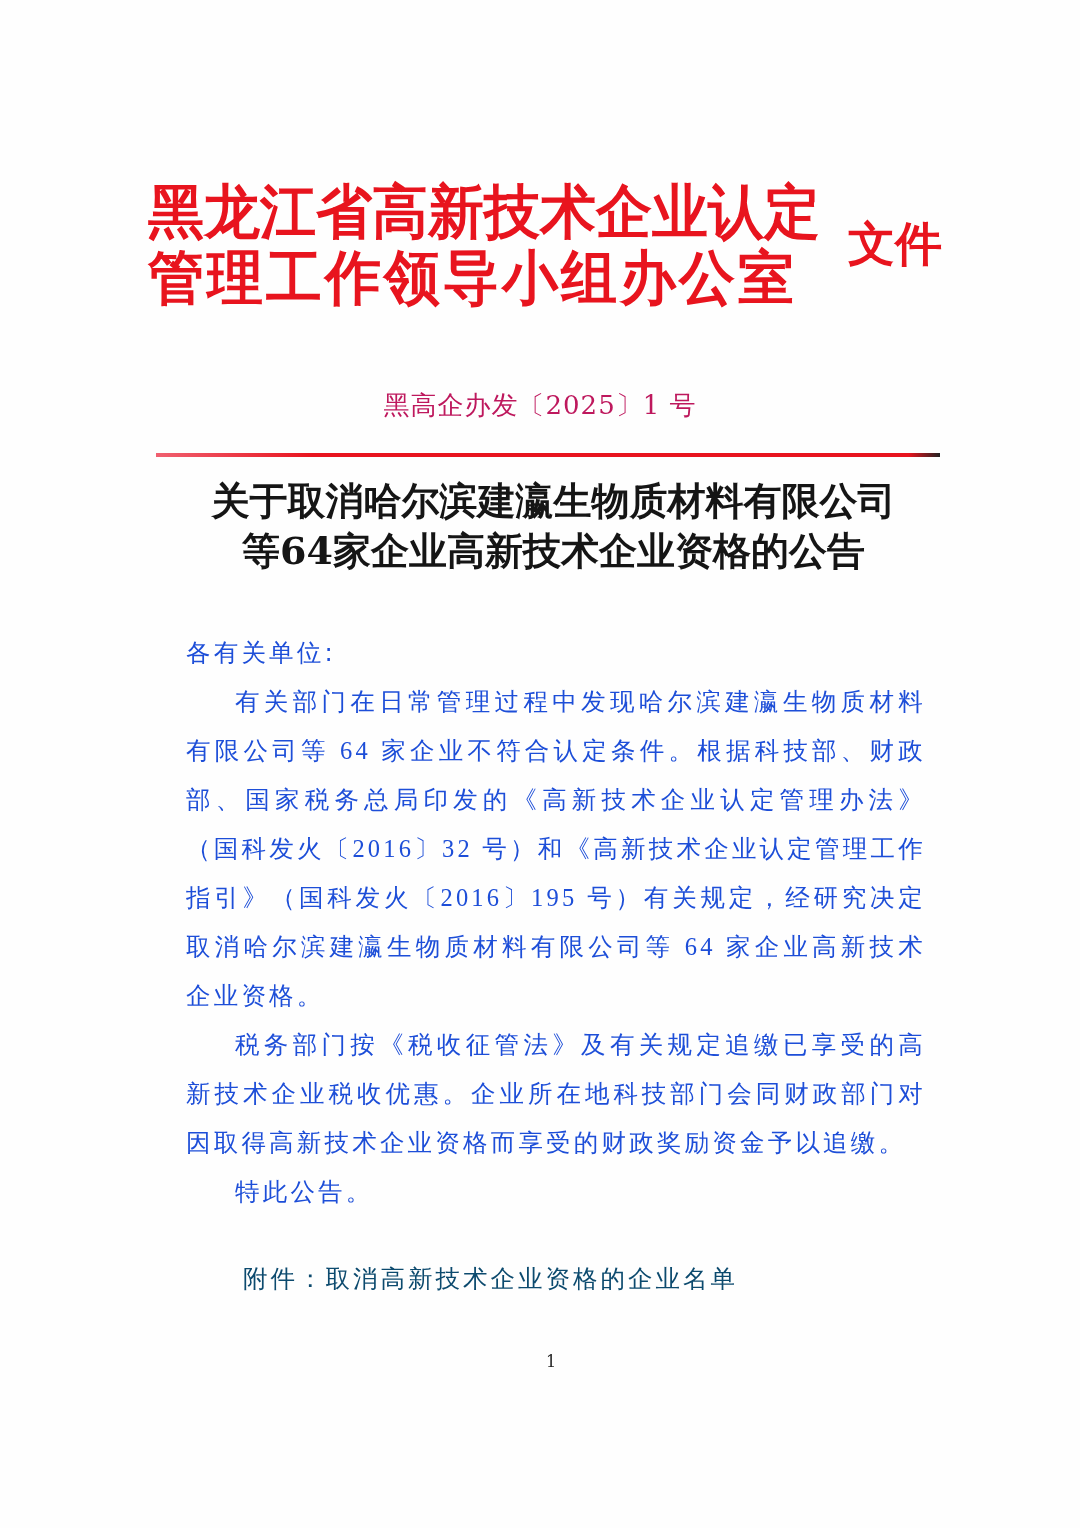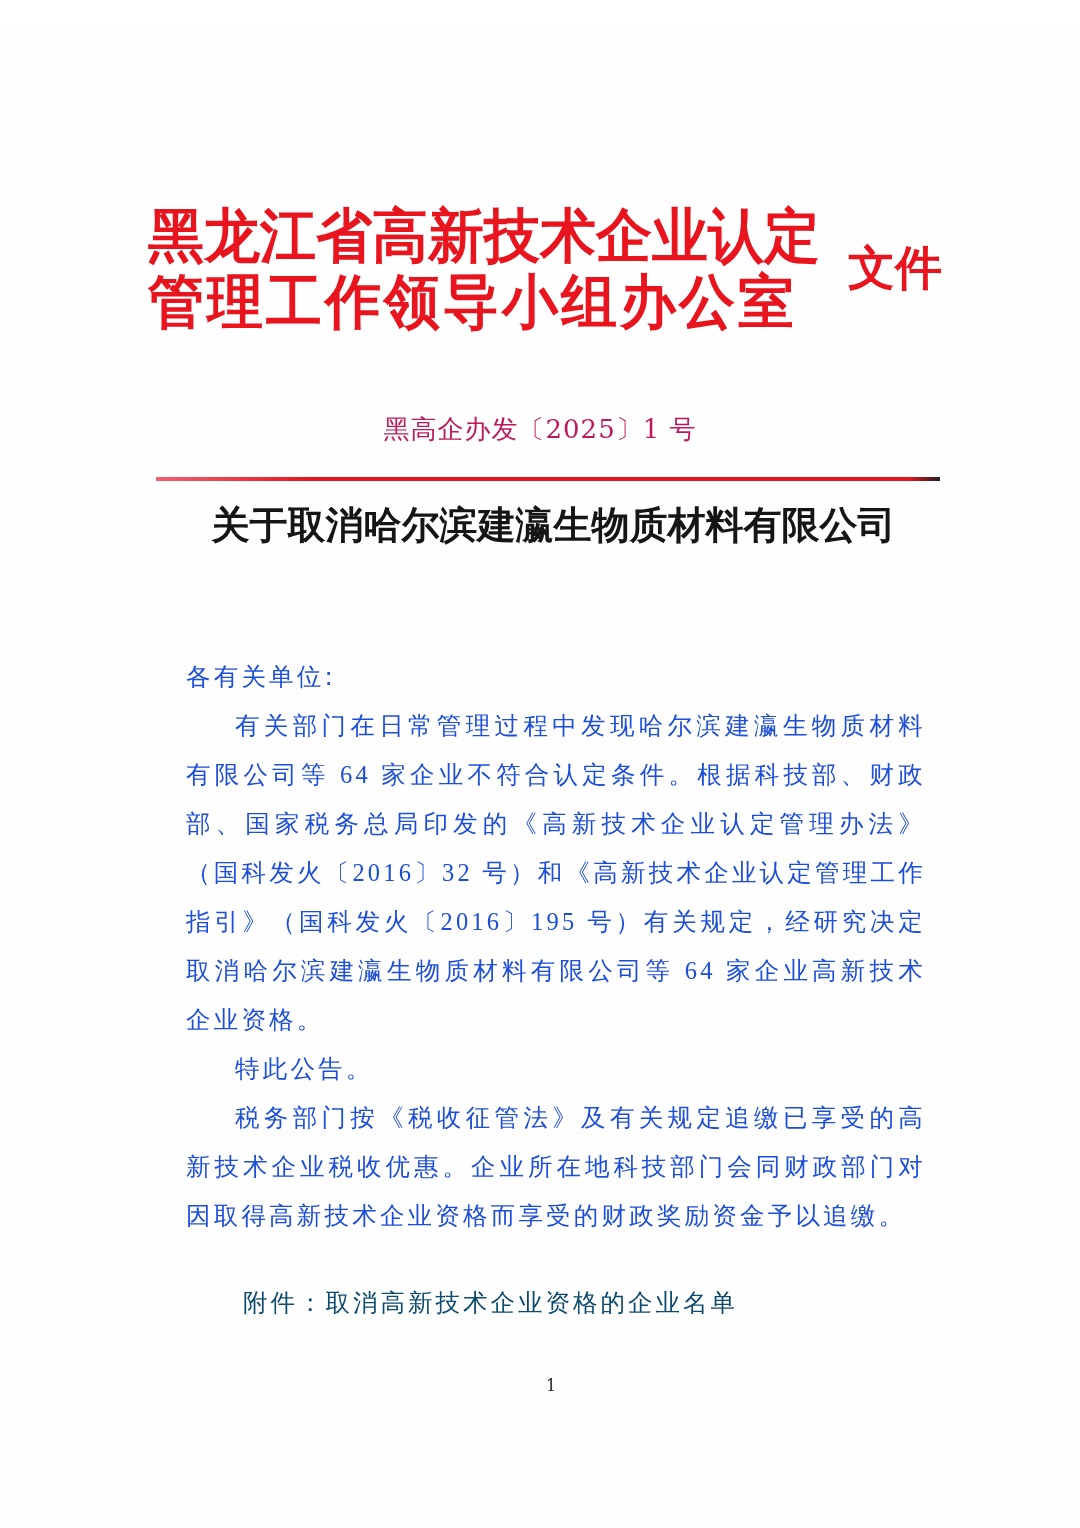--- a/index.html
+++ b/index.html
@@ -4,21 +4,21 @@
 <style>
   html, body { margin: 0; padding: 0; }
   body {
     width: 1080px; height: 1528px;
     background: #ffffff;
     position: relative;
     overflow: hidden;
     font-family: "DejaVu Serif", "Liberation Serif", serif;
     color: #1a1a1a;
   }
-  .page { position: absolute; inset: 0; background: #fefefe; margin-top: 24px; }
+  .page { position: absolute; inset: 0; background: #fefefe; }
 
   
   .masthead {
     position: absolute; left: 148px; top: 178px;
     display: flex; align-items: center;
   }
   .masthead-lines { display: flex; flex-direction: column; }
   .masthead-line {
     color: #e8141e;
     font-family: "DejaVu Serif", "Liberation Serif", serif;
@@ -106,26 +106,27 @@
     </div>
     <div class="masthead-suffix">文件</div>
   </div>
 
   <div class="doc-number">黑高企办发〔2025〕1 号</div>
 
   <div class="red-rule"></div>
 
   <div class="title">
     <div>关于取消哈尔滨建瀛生物质材料有限公司</div>
+    <div>等64家企业高新技术企业资格的公告</div>
   </div>
 
   <div class="body-text">
     <p class="salutation">各有关单位:</p>
     <p class="para indent">有关部门在日常管理过程中发现哈尔滨建瀛生物质材料有限公司等 64 家企业不符合认定条件。根据科技部、财政部、国家税务总局印发的《高新技术企业认定管理办法》（国科发火〔2016〕32 号）和《高新技术企业认定管理工作指引》（国科发火〔2016〕195 号）有关规定，经研究决定取消哈尔滨建瀛生物质材料有限公司等 64 家企业高新技术企业资格。</p>
+    <p class="para indent">税务部门按《税收征管法》及有关规定追缴已享受的高新技术企业税收优惠。企业所在地科技部门会同财政部门对因取得高新技术企业资格而享受的财政奖励资金予以追缴。</p>
     <p class="para indent">特此公告。</p>
-    <p class="para indent">税务部门按《税收征管法》及有关规定追缴已享受的高新技术企业税收优惠。企业所在地科技部门会同财政部门对因取得高新技术企业资格而享受的财政奖励资金予以追缴。</p>
   </div>
 
   <div class="attachment">附件：取消高新技术企业资格的企业名单</div>
 
   <div class="page-number">1</div>
 
 </div>
 
 </body></html>

